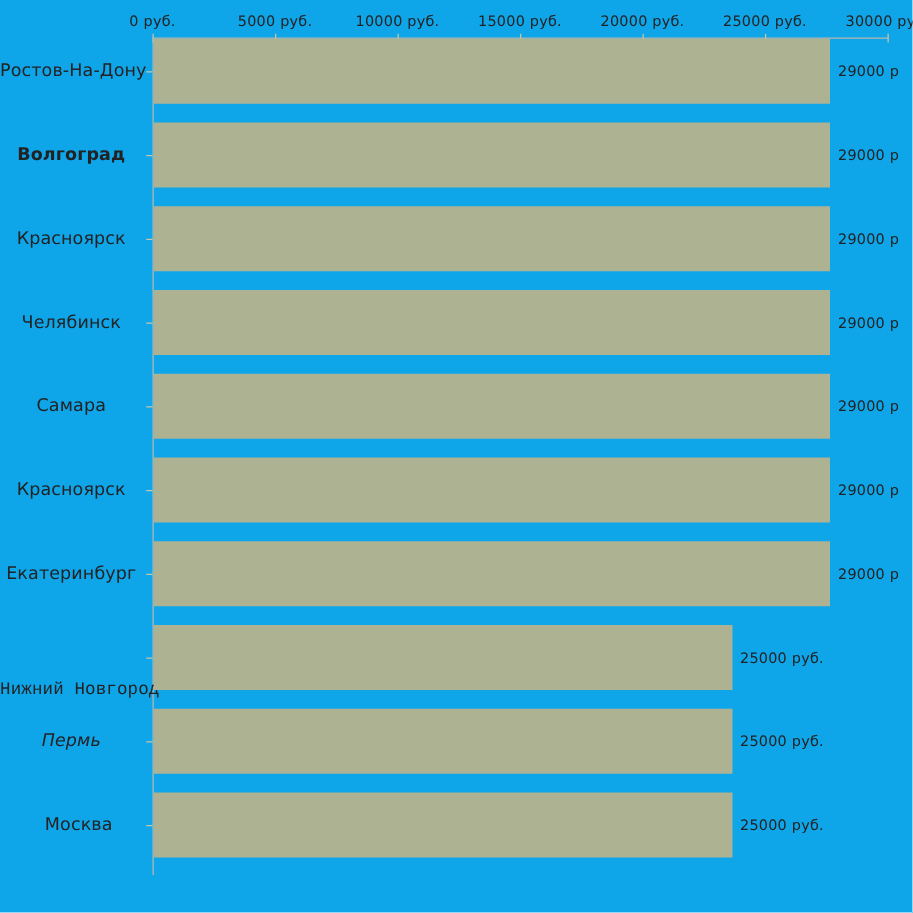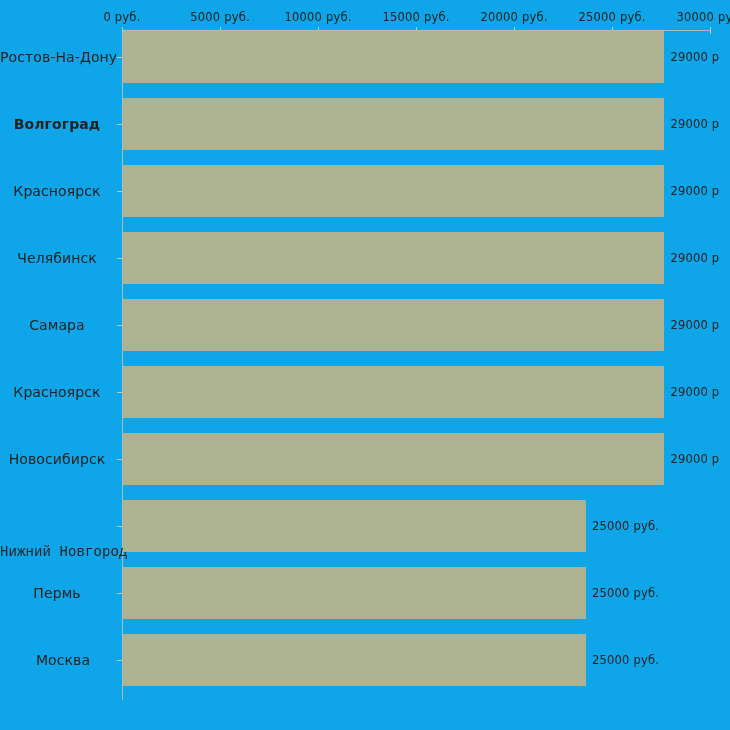--- a/index.html
+++ b/index.html
@@ -137,25 +137,25 @@
       <div class="y-tick-label" style="top: 124px; left: 0px; font-weight: bold;">Волгоград</div>
       <div class="y-tick" style="top: 191px;"></div>
       <div class="y-tick-label" style="top: 191px; left: 0px;">Красноярск</div>
       <div class="y-tick" style="top: 258px;"></div>
       <div class="y-tick-label" style="top: 258px; left: 0px;">Челябинск</div>
       <div class="y-tick" style="top: 325px;"></div>
       <div class="y-tick-label" style="top: 325px; left: 0px;">Самара</div>
       <div class="y-tick" style="top: 392px;"></div>
       <div class="y-tick-label" style="top: 392px; left: 0px;">Красноярск</div>
       <div class="y-tick" style="top: 459px;"></div>
-      <div class="y-tick-label" style="top: 459px; left: 0px;">Новосибирск</div>
+      <div class="y-tick-label" style="top: 459px; left: 0px;">Екатеринбург</div>
       <div class="y-tick" style="top: 526px;"></div>
       <div class="y-tick-label" style="top: 552px; left: 0px; font-family: Liberation Mono, monospace;">Нижний Новгород</div>
       <div class="y-tick" style="top: 593px;"></div>
-      <div class="y-tick-label" style="top: 593px; left: 0px;">Пермь</div>
+      <div class="y-tick-label" style="top: 593px; left: 0px; font-style: italic;">Пермь</div>
       <div class="y-tick" style="top: 660px;"></div>
       <div class="y-tick-label" style="top: 660px; left: 6px;">Москва</div>
     </div>
 
   <div class="plot-area" id="plot-area">
       <div class="bar" style="top: 31px; height: 52px; width: 541.4px; background: rgb(173, 178, 147);"></div>
       <div class="bar-value-label" style="left: 670.4px; top: 57px;">29000 p</div>
       <div class="bar" style="top: 98px; height: 52px; width: 541.4px; background: rgb(173, 178, 147);"></div>
       <div class="bar-value-label" style="left: 670.4px; top: 124px;">29000 p</div>
       <div class="bar" style="top: 165px; height: 52px; width: 541.4px; background: rgb(173, 178, 147);"></div>

